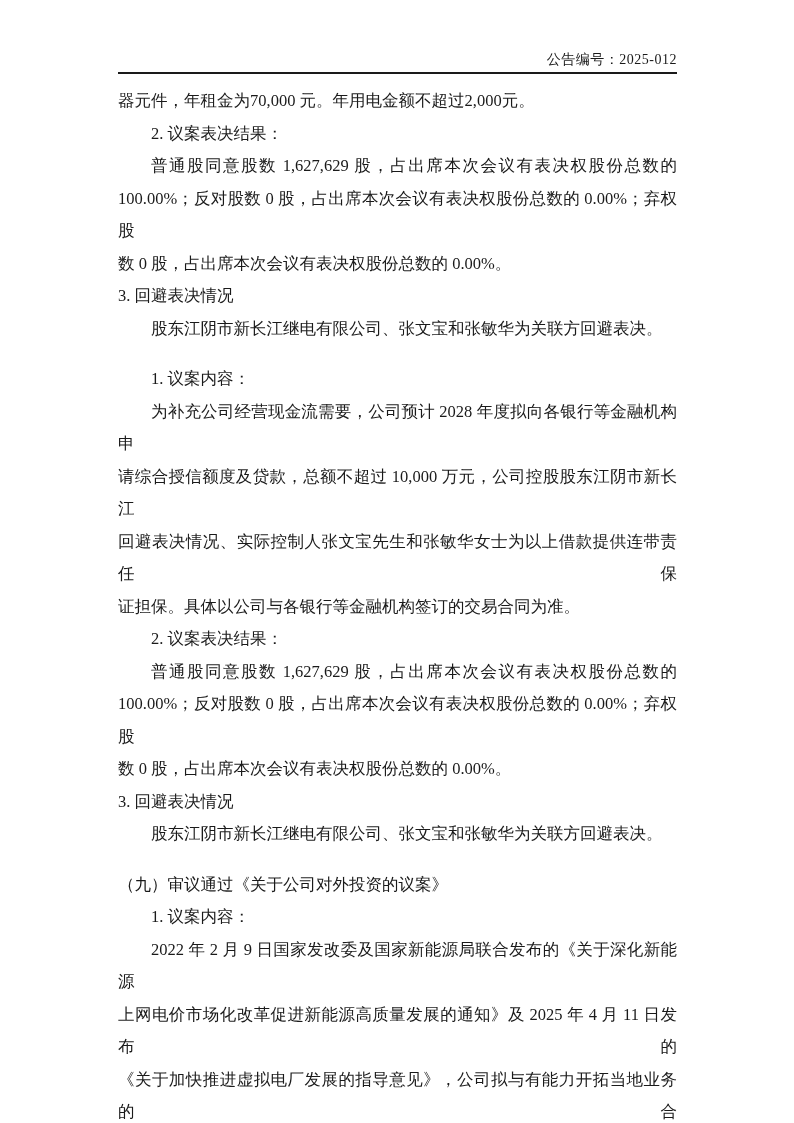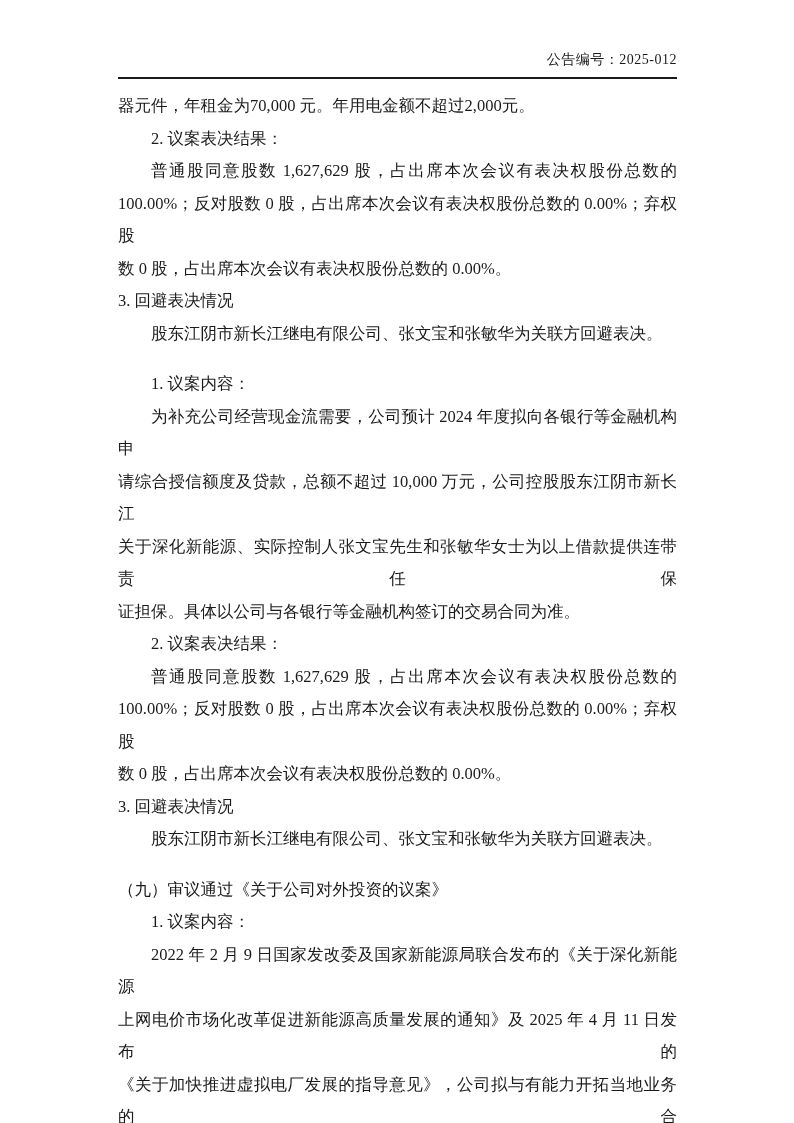--- a/index.html
+++ b/index.html
@@ -20,21 +20,20 @@
     position: absolute;
     left: 118px;
     top: 48px;
     width: 559px;
   }
   .doc-header {
     text-align: right;
     font-size: 14px;
     line-height: 24px;
     letter-spacing: 0.5px;
-    padding-bottom: 5px;
   }
   .divider {
     height: 2px;
     background: #1a1a1a;
     margin: 0 0 11px 0;
   }
   .body-text {
     font-size: 16.5px;
     line-height: 32.5px;
   }
@@ -73,23 +72,23 @@
         <div class="line jf">100.00%；反对股数 0 股，占出席本次会议有表决权股份总数的 0.00%；弃权股</div>
         <div class="line">数 0 股，占出席本次会议有表决权股份总数的 0.00%。</div>
         <div class="line">3. 回避表决情况</div>
         <div class="line ind">股东江阴市新长江继电有限公司、张文宝和张敏华为关联方回避表决。</div>
       </div>
 
       <div class="gap"></div>
 
       <div>
         <div class="line ind">1. 议案内容：</div>
-        <div class="line ind jf">为补充公司经营现金流需要，公司预计 2024 年度拟向各银行等金融机构申</div>
+        <div class="line ind jf">为补充公司经营现金流需要，公司预计 2028 年度拟向各银行等金融机构申</div>
         <div class="line jf">请综合授信额度及贷款，总额不超过 10,000 万元，公司控股股东江阴市新长江</div>
-        <div class="line jf">关于深化新能源、实际控制人张文宝先生和张敏华女士为以上借款提供连带责任保</div>
+        <div class="line jf">回避表决情况、实际控制人张文宝先生和张敏华女士为以上借款提供连带责任保</div>
         <div class="line">证担保。具体以公司与各银行等金融机构签订的交易合同为准。</div>
         <div class="line ind">2. 议案表决结果：</div>
         <div class="line ind jf">普通股同意股数 1,627,629 股，占出席本次会议有表决权股份总数的</div>
         <div class="line jf">100.00%；反对股数 0 股，占出席本次会议有表决权股份总数的 0.00%；弃权股</div>
         <div class="line">数 0 股，占出席本次会议有表决权股份总数的 0.00%。</div>
         <div class="line">3. 回避表决情况</div>
         <div class="line ind">股东江阴市新长江继电有限公司、张文宝和张敏华为关联方回避表决。</div>
       </div>
 
       <div class="gap"></div>

